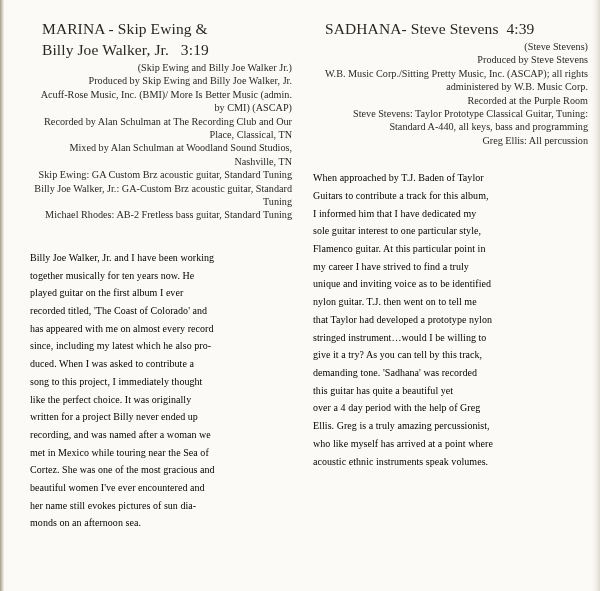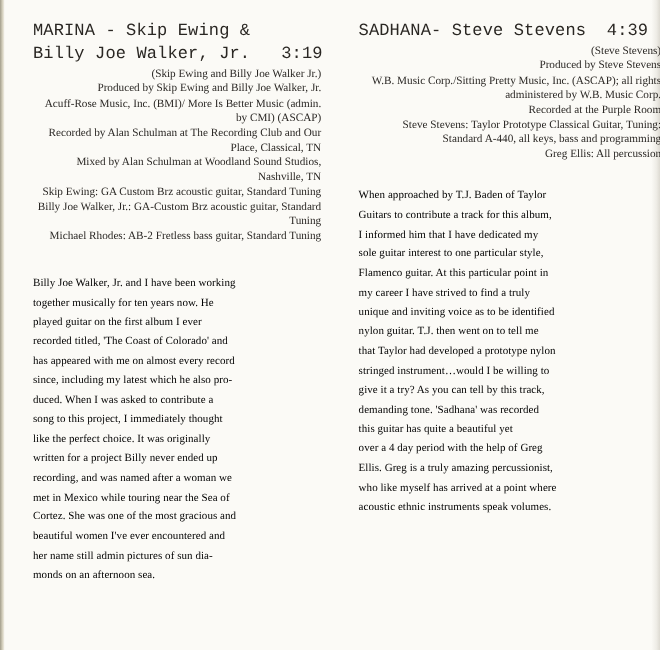--- a/index.html
+++ b/index.html
@@ -16,24 +16,24 @@
     }
     .page-edge-right {
       position: absolute; right: 0; top: 0; width: 8px; height: 591px;
       background: linear-gradient(to right, #fbfaf6, #eeece6 60%, #dddad2);
     }
     .col {
       position: absolute; top: 18px;
       font-family: "Liberation Serif", serif;
     }
     .col-left { left: 30px; width: 262px; }
-    .col-right { left: 326px; width: 275px; }
+    .col-right { left: 313px; width: 275px; }
     .title {
-      font-size: 15.5px; line-height: 21px; margin: 0 0 0 0;
-      letter-spacing: 0.1px; font-weight: normal; font-family: Liberation Mono, monospace;
+      font-size: 15.5px; line-height: 21px; margin: 0 0 0 12px;
+      letter-spacing: 0.1px; font-weight: normal;
     }
     .credits { margin: 1px 0 0 0; padding: 0; list-style: none; text-align: right; }
     .credits li {
       font-size: 10.2px; line-height: 13.4px;
       padding-left: 9px; text-indent: -9px;
       color: #2b2825;
     }
     .body-text {
       margin: 0; font-size: 10px; line-height: 17.7px;
       color: #000000; letter-spacing: 0.05px;
@@ -71,21 +71,21 @@
     <span class="tl">has appeared with me on almost every record</span>
     <span class="tl">since, including my latest which he also pro-</span>
     <span class="tl">duced. When I was asked to contribute a</span>
     <span class="tl">song to this project, I immediately thought</span>
     <span class="tl">like the perfect choice.  It was originally</span>
     <span class="tl">written for a project Billy never ended up</span>
     <span class="tl">recording, and was named after a woman we</span>
     <span class="tl">met in Mexico while touring near the Sea of</span>
     <span class="tl">Cortez.  She was one of the most gracious and</span>
     <span class="tl">beautiful women I've ever encountered and</span>
-    <span class="tl">her name still admin pictures of sun dia-</span>
+    <span class="tl">her name still evokes pictures of sun dia-</span>
     <span class="tl">monds on an afternoon sea.</span>
   </p>
 </section>
 
 <section class="col col-right">
   <h2 class="title">
     <span class="tl" style="white-space:pre">SADHANA- Steve Stevens  4:39</span>
   </h2>
   <ul class="credits">
     <li>(Steve Stevens)</li>

